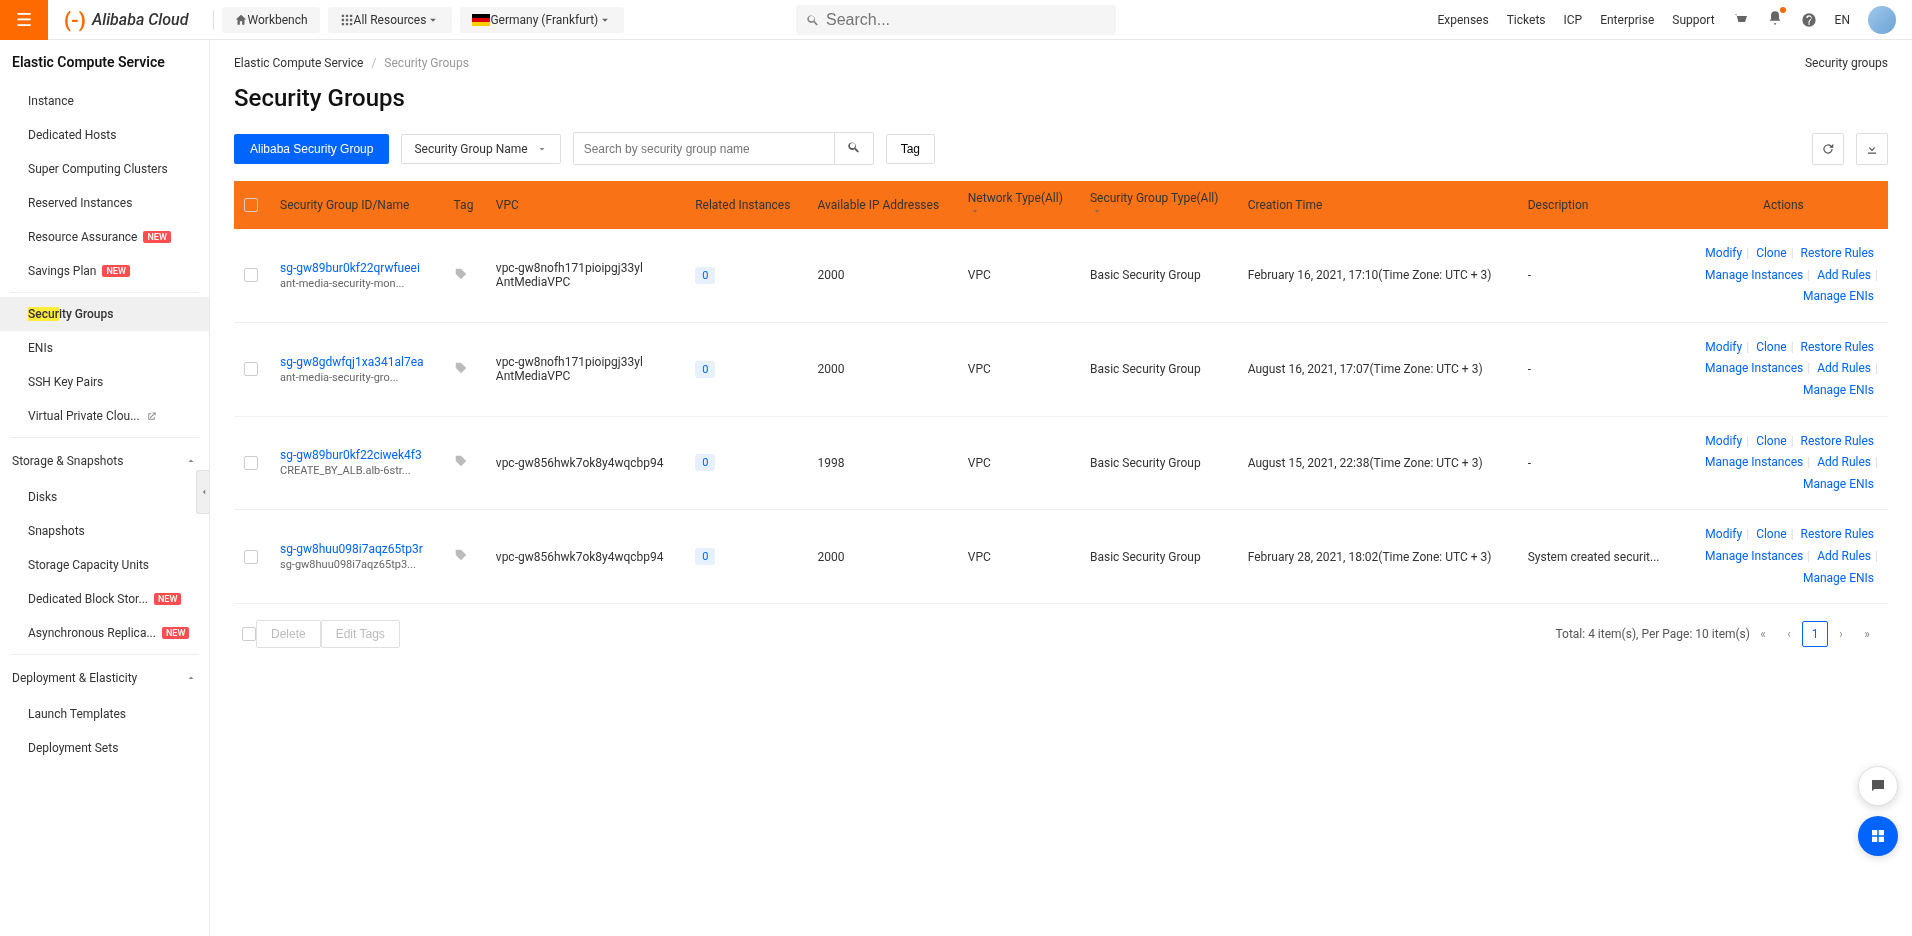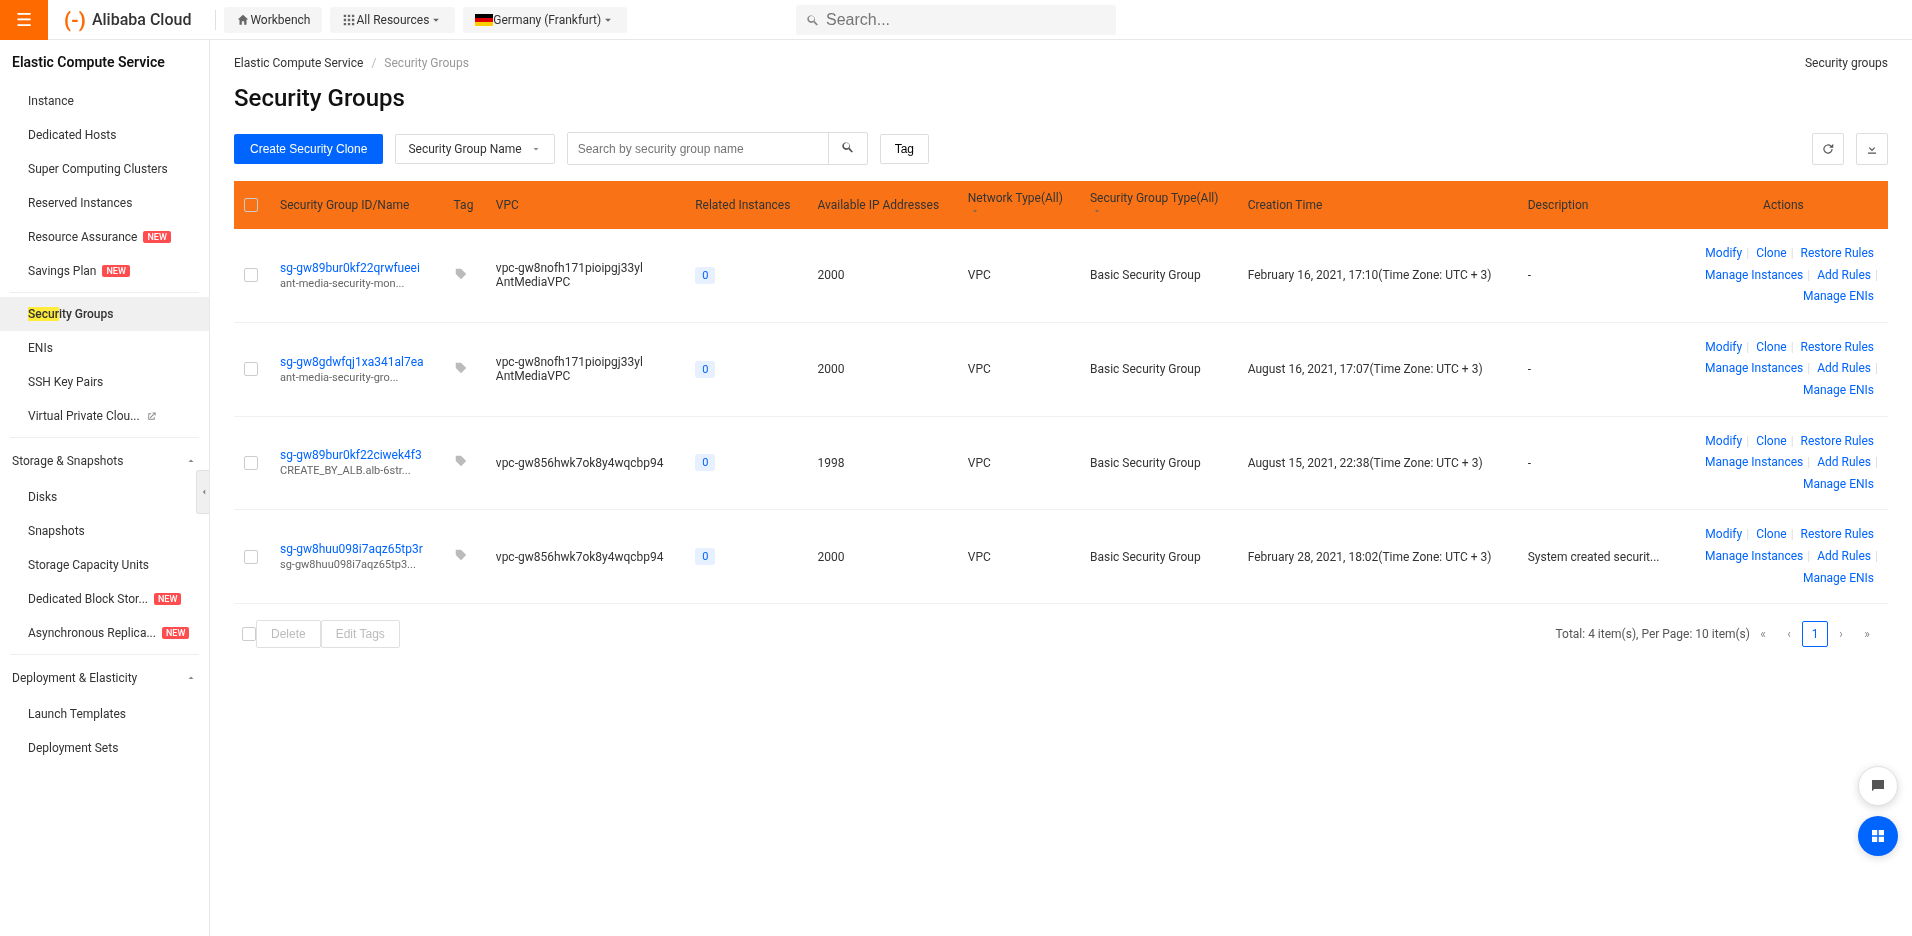--- a/index.html
+++ b/index.html
@@ -4,21 +4,21 @@
 <style>
 * { margin: 0; padding: 0; box-sizing: border-box; }
 body { font-family: -apple-system, BlinkMacSystemFont, "Segoe UI", Roboto, "Helvetica Neue", Arial, sans-serif; font-size: 12px; color: #333; background: #fff; }
 
 
 .top-header { height: 40px; display: flex; align-items: center; border-bottom: 1px solid #e8e8e8; position: relative; }
 .menu-btn { width: 48px; height: 40px; background: #ff6a00; display: flex; align-items: center; justify-content: center; cursor: pointer; }
 .menu-icon { color: #fff; font-size: 18px; }
 .logo-wrap { display: flex; align-items: center; padding: 0 16px; gap: 6px; }
 .logo-bracket { color: #ff6a00; font-size: 20px; font-weight: bold; }
-.logo-text { color: #333; font-size: 16px; font-weight: 500; }
+.logo-text { color: #333; font-size: 16px; font-weight: 500; font-style: italic; }
 .hdr-divider { width: 1px; height: 20px; background: #e0e0e0; margin: 0 8px; }
 .hdr-btn { display: flex; align-items: center; padding: 6px 12px; background: #f5f5f5; border-radius: 3px; cursor: pointer; font-size: 12px; color: #333; margin-right: 8px; }
 .hdr-btn svg { width: 14px; height: 14px; fill: #666; }
 .flag { width: 18px; height: 12px; background: linear-gradient(to bottom, #000 33%, #dd0000 33%, #dd0000 66%, #ffce00 66%); }
 .search-wrap { position: absolute; left: 50%; transform: translateX(-50%); width: 320px; display: flex; align-items: center; background: #f5f5f5; border-radius: 3px; padding: 6px 10px; }
 .search-wrap svg { width: 14px; height: 14px; fill: #888; margin-right: 6px; }
 .search-input { border: none; background: transparent; outline: none; font-size: 16px; flex: 1; }
 .hdr-right { margin-left: auto; display: flex; align-items: center; gap: 18px; padding-right: 16px; }
 .hdr-link { color: #333; cursor: pointer; font-size: 12px; }
 .hdr-icon { width: 16px; height: 16px; fill: #666; cursor: pointer; }
@@ -122,20 +122,41 @@
     <svg class="chevron" viewBox="0 0 24 24">
         <path d="M7 10l5 5 5-5z"></path>
       </svg>
   </div>
   <div class="search-wrap">
     <svg viewBox="0 0 24 24">
         <path d="M15.5 14h-.79l-.28-.27A6.5 6.5 0 1 0 13 15.5l.27.28v.79l5 5L20.5 20zM9.5 14A4.5 4.5 0 1 1 14 9.5 4.5 4.5 0 0 1 9.5 14z"></path>
       </svg>
     <input class="search-input" placeholder="Search..." style="">
   </div>
+  <div class="hdr-right">
+    <span class="hdr-link">Expenses</span>
+    <span class="hdr-link">Tickets</span>
+    <span class="hdr-link">ICP</span>
+    <span class="hdr-link">Enterprise</span>
+    <span class="hdr-link">Support</span>
+    <svg class="hdr-icon" viewBox="0 0 24 24">
+        <path d="M3 3h2l3 12h10l3-9H6"></path>
+      </svg>
+    <div class="bell-wrap">
+      <svg class="hdr-icon" viewBox="0 0 24 24">
+          <path d="M12 2a6 6 0 0 0-6 6v5l-2 3h16l-2-3V8a6 6 0 0 0-6-6zm0 20a2 2 0 0 0 2-2h-4a2 2 0 0 0 2 2z"></path>
+        </svg>
+      <div class="bell-dot"></div>
+    </div>
+    <svg class="hdr-icon" viewBox="0 0 24 24">
+        <path d="M12 2a10 10 0 1 0 10 10A10 10 0 0 0 12 2zm1 17h-2v-2h2zm2-7l-1 1c-.8.8-1 1.3-1 3h-2v-.5c0-1.1.5-2.1 1.3-2.9l1.2-1.2A2 2 0 0 0 12 7a2 2 0 0 0-2 2H8a4 4 0 0 1 8 0c0 .9-.4 1.7-1 2z"></path>
+      </svg>
+    <span class="hdr-link">EN</span>
+    <div class="avatar"></div>
+  </div>
 </div>
 
 <div class="layout">
 
   <div class="sidebar">
     <div class="side-title">Elastic Compute Service</div>
     <div class="side-item">
         <span>Instance</span>
       </div>
     <div class="side-item">
@@ -218,21 +239,21 @@
   <div class="main">
     <div class="breadcrumb">
       <span class="bc-link">Elastic Compute Service</span>
       <span class="bc-sep">/</span>
       <span class="bc-current">Security Groups</span>
       <span class="bc-right">Security groups</span>
     </div>
     <h1 class="page-title">Security Groups</h1>
 
     <div class="toolbar">
-      <button class="btn-primary">Create Security Clone</button>
+      <button class="btn-primary">Alibaba Security Group</button>
       <div class="dropdown-btn">
         <span>Security Group Name</span>
         <svg class="chevron" viewBox="0 0 24 24">
             <path d="M7 10l5 5 5-5z"></path>
           </svg>
       </div>
       <div class="search-box">
         <input placeholder="Search by security group name" style="">
         <div class="search-box-btn">
           <svg width="14" height="14" viewBox="0 0 24 24" fill="#555">

